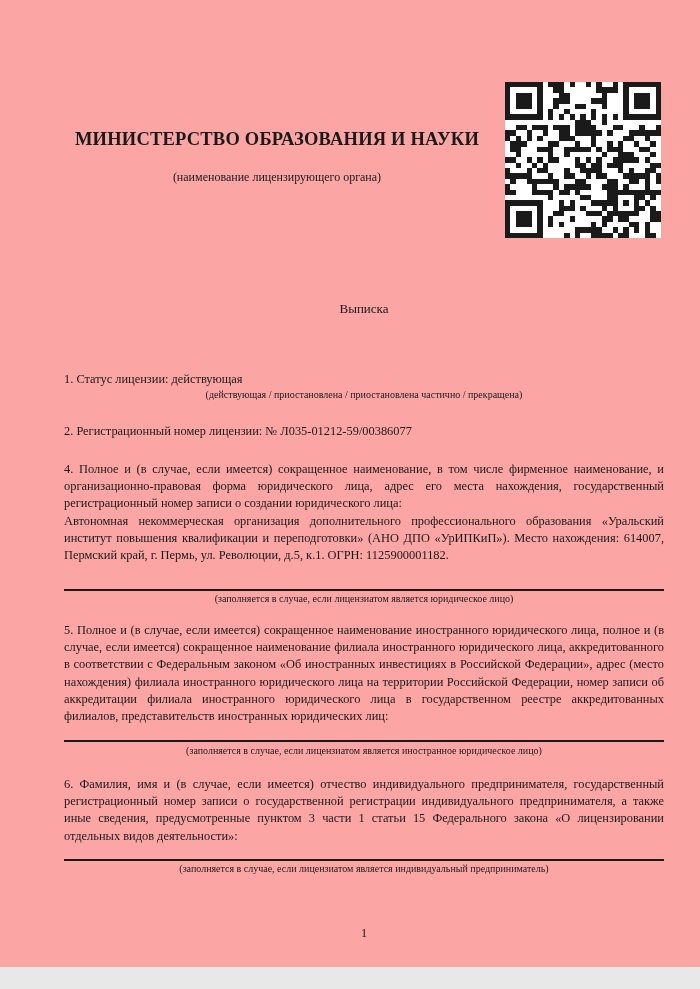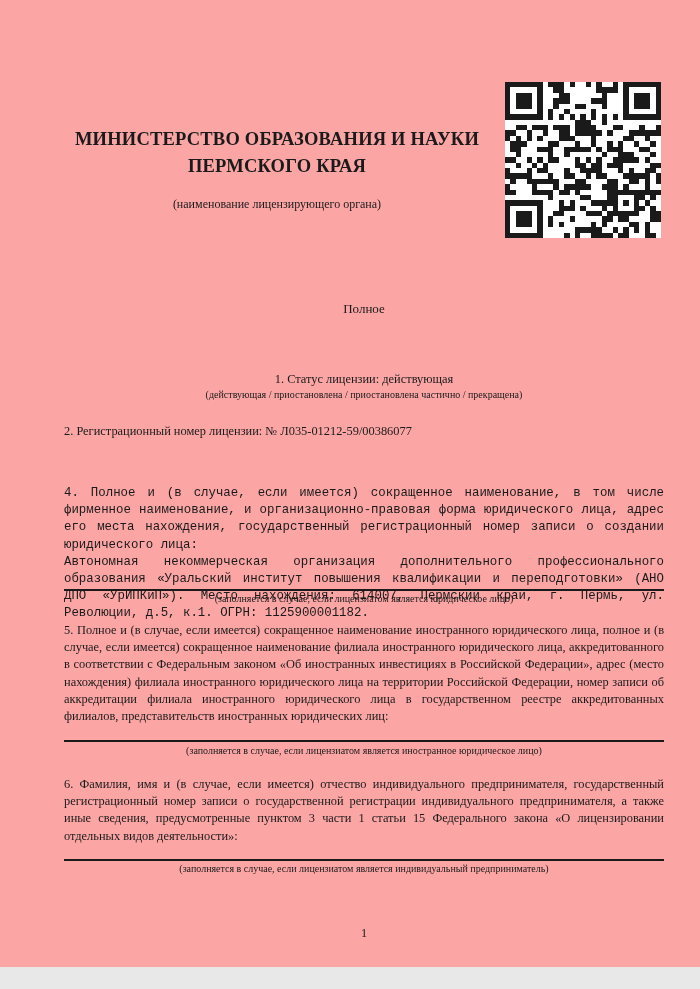--- a/index.html
+++ b/index.html
@@ -71,21 +71,20 @@
     font-size:12.4px;
   }
 </style>
 </head>
 <body>
 
 <div class="page">
 
   <div class="abs header-block">
     <div class="ministry-line">МИНИСТЕРСТВО ОБРАЗОВАНИЯ И НАУКИ</div>
-    <div class="ministry-line">ПЕРМСКОГО КРАЯ</div>
     <div class="org-caption">(наименование лицензирующего органа)</div>
   </div>
 
   <svg class="abs qr" id="qr-svg" viewBox="0 0 29 29" shape-rendering="crispEdges" aria-hidden="true">
     <rect x="0" y="0" width="29" height="29" fill="#ffffff"></rect>
     <g id="qr-modules" fill="#1a1a1a">
         <rect x="0" y="0" width="1" height="1"></rect>
         <rect x="1" y="0" width="1" height="1"></rect>
         <rect x="2" y="0" width="1" height="1"></rect>
         <rect x="3" y="0" width="1" height="1"></rect>
@@ -479,30 +478,30 @@
         <rect x="18" y="28" width="1" height="1"></rect>
         <rect x="19" y="28" width="1" height="1"></rect>
         <rect x="21" y="28" width="1" height="1"></rect>
         <rect x="22" y="28" width="1" height="1"></rect>
         <rect x="26" y="28" width="1" height="1"></rect>
         <rect x="27" y="28" width="1" height="1"></rect>
       </g>
   </svg>
 
   <div class="abs title-block">
-    <div>Полное</div>
+    <div>Выписка</div>
   </div>
 
-  <div class="abs item" style="top:371px;text-align:center;">1. Статус лицензии: действующая</div>
+  <div class="abs item" style="top:371px;">1. Статус лицензии: действующая</div>
   <div class="abs fill-caption" style="top:389px;">(действующая / приостановлена / приостановлена частично / прекращена)</div>
 
   <div class="abs item" style="top:423px;">2. Регистрационный номер лицензии: № Л035-01212-59/00386077</div>
 
 
-  <div class="abs item" style="top:485px;font-family:Liberation Mono, monospace;">
+  <div class="abs item" style="top:461px;">
     <div class="just">4. Полное и (в случае, если имеется) сокращенное наименование, в том числе фирменное наименование, и организационно-правовая форма юридического лица, адрес его места нахождения, государственный регистрационный номер записи о создании юридического лица:</div>
     <div class="just">Автономная некоммерческая организация дополнительного профессионального образования «Уральский институт повышения квалификации и переподготовки» (АНО ДПО «УрИПКиП»). Место нахождения: 614007, Пермский край, г. Пермь, ул. Революции, д.5, к.1. ОГРН: 1125900001182.</div>
   </div>
   <div class="abs rule" style="top:589px;"></div>
   <div class="abs fill-caption" style="top:593px;">(заполняется в случае, если лицензиатом является юридическое лицо)</div>
 
   <div class="abs item just" style="top:622px;">5. Полное и (в случае, если имеется) сокращенное наименование иностранного юридического лица, полное и (в случае, если имеется) сокращенное наименование филиала иностранного юридического лица, аккредитованного в соответствии с Федеральным законом «Об иностранных инвестициях в Российской Федерации», адрес (место нахождения) филиала иностранного юридического лица на территории Российской Федерации, номер записи об аккредитации филиала иностранного юридического лица в государственном реестре аккредитованных филиалов, представительств иностранных юридических лиц:</div>
   <div class="abs rule" style="top:740px;"></div>
   <div class="abs fill-caption" style="top:745px;">(заполняется в случае, если лицензиатом является иностранное юридическое лицо)</div>
 

